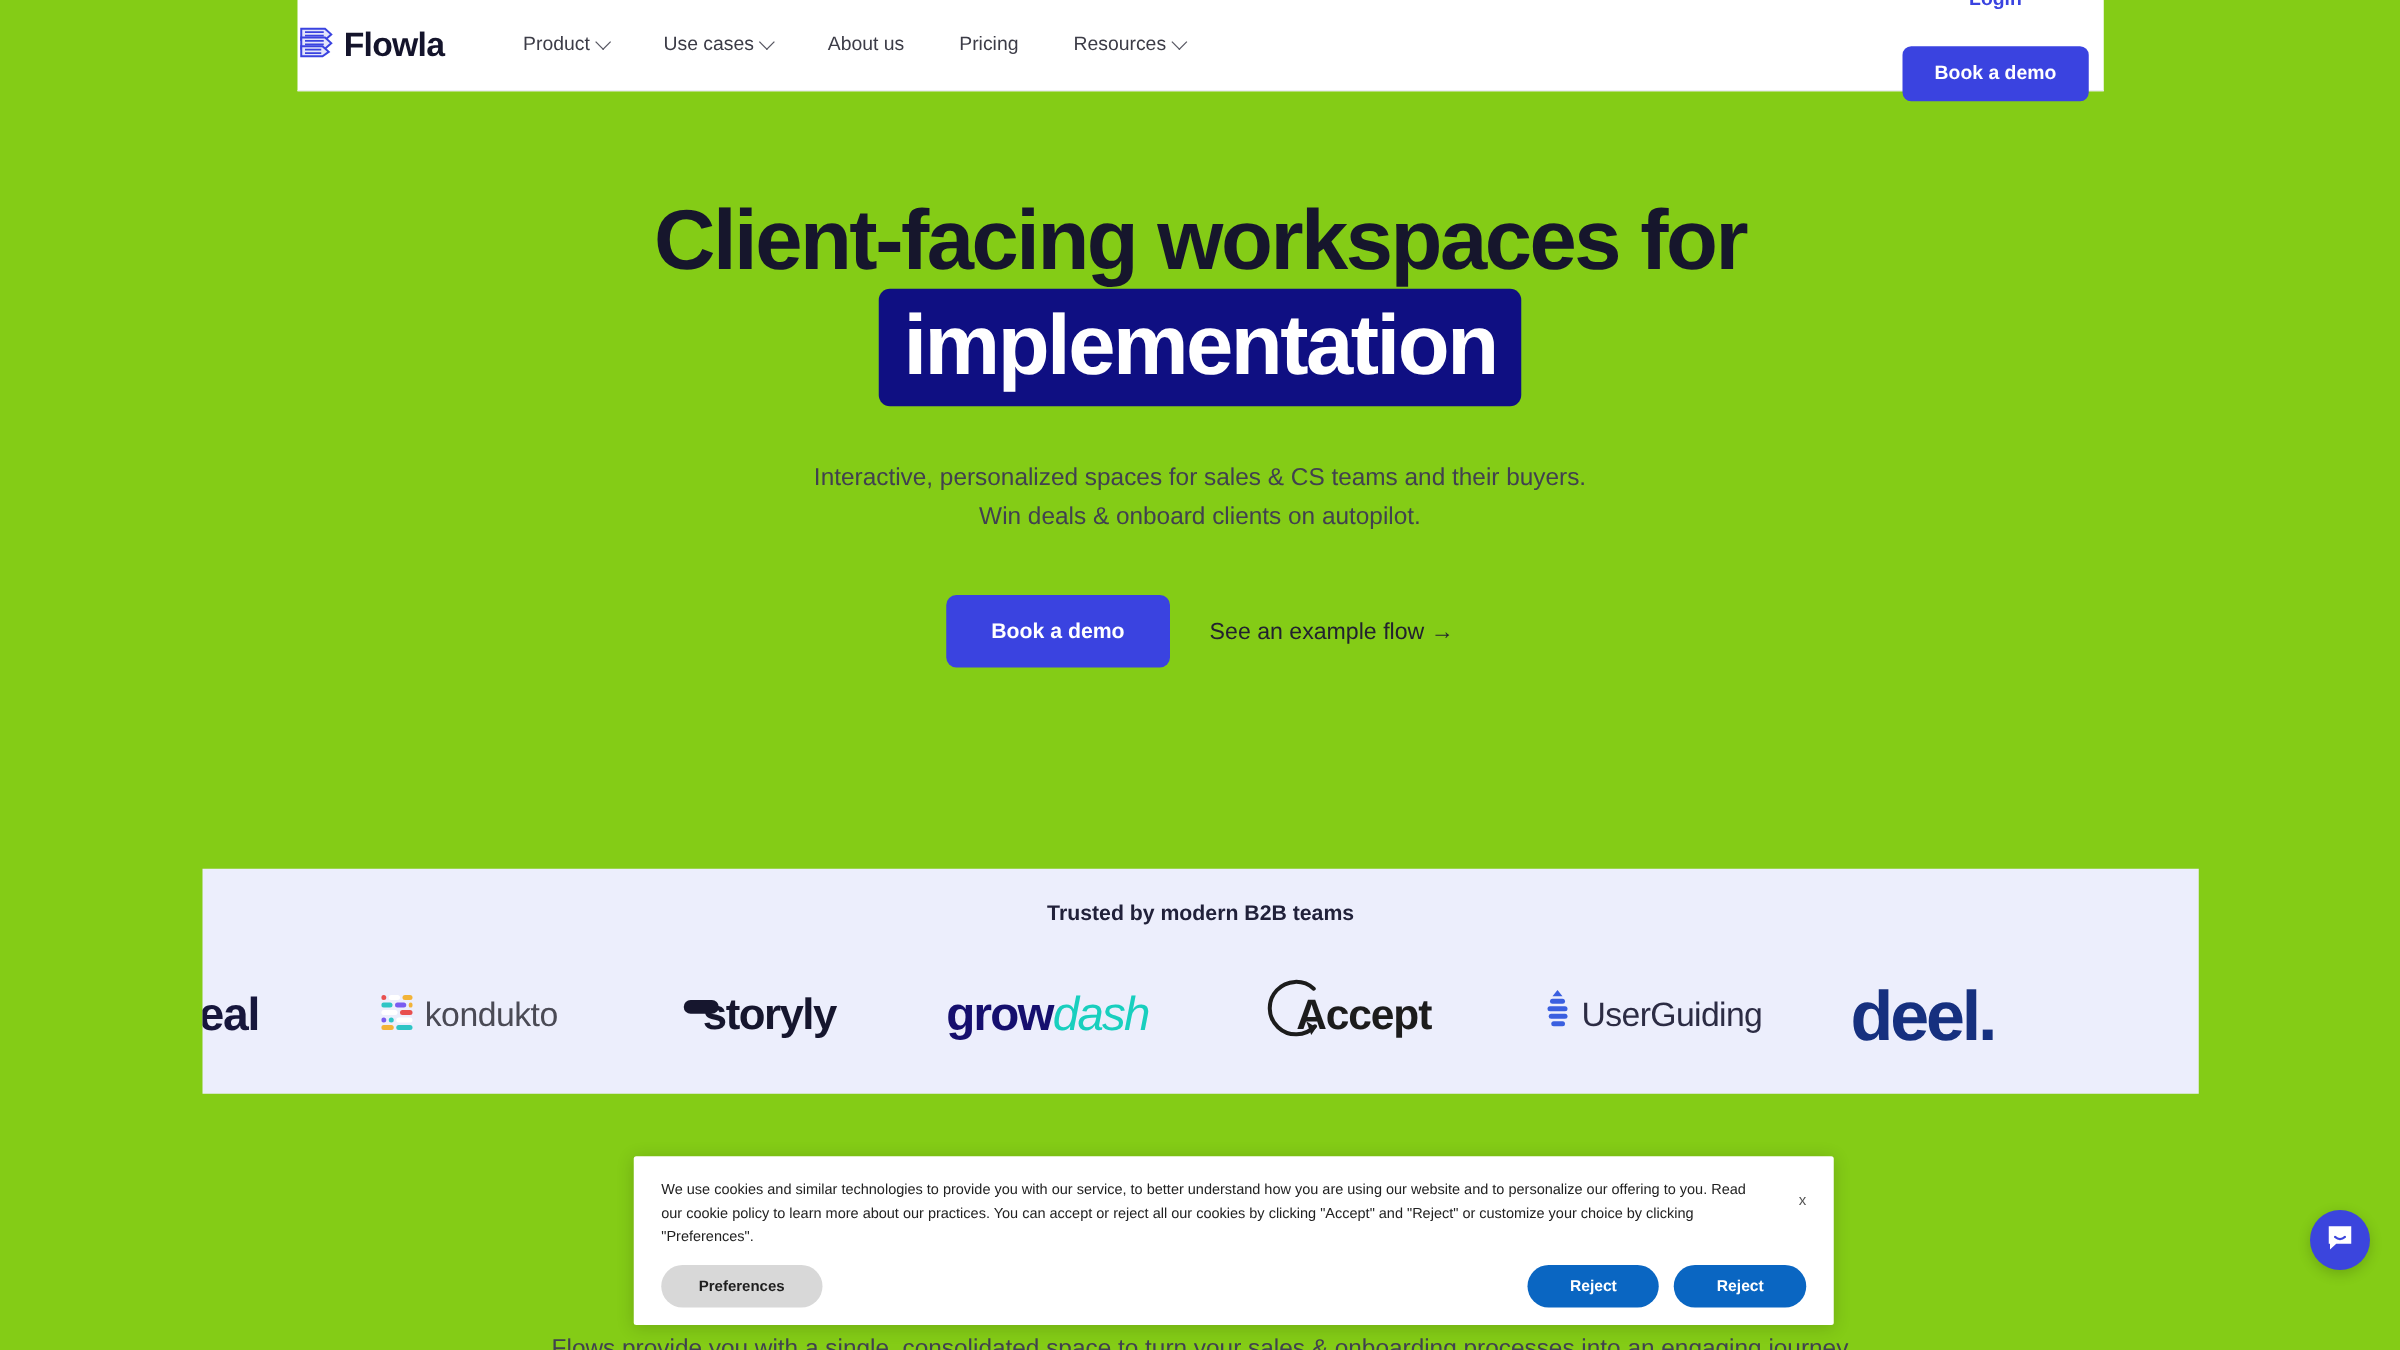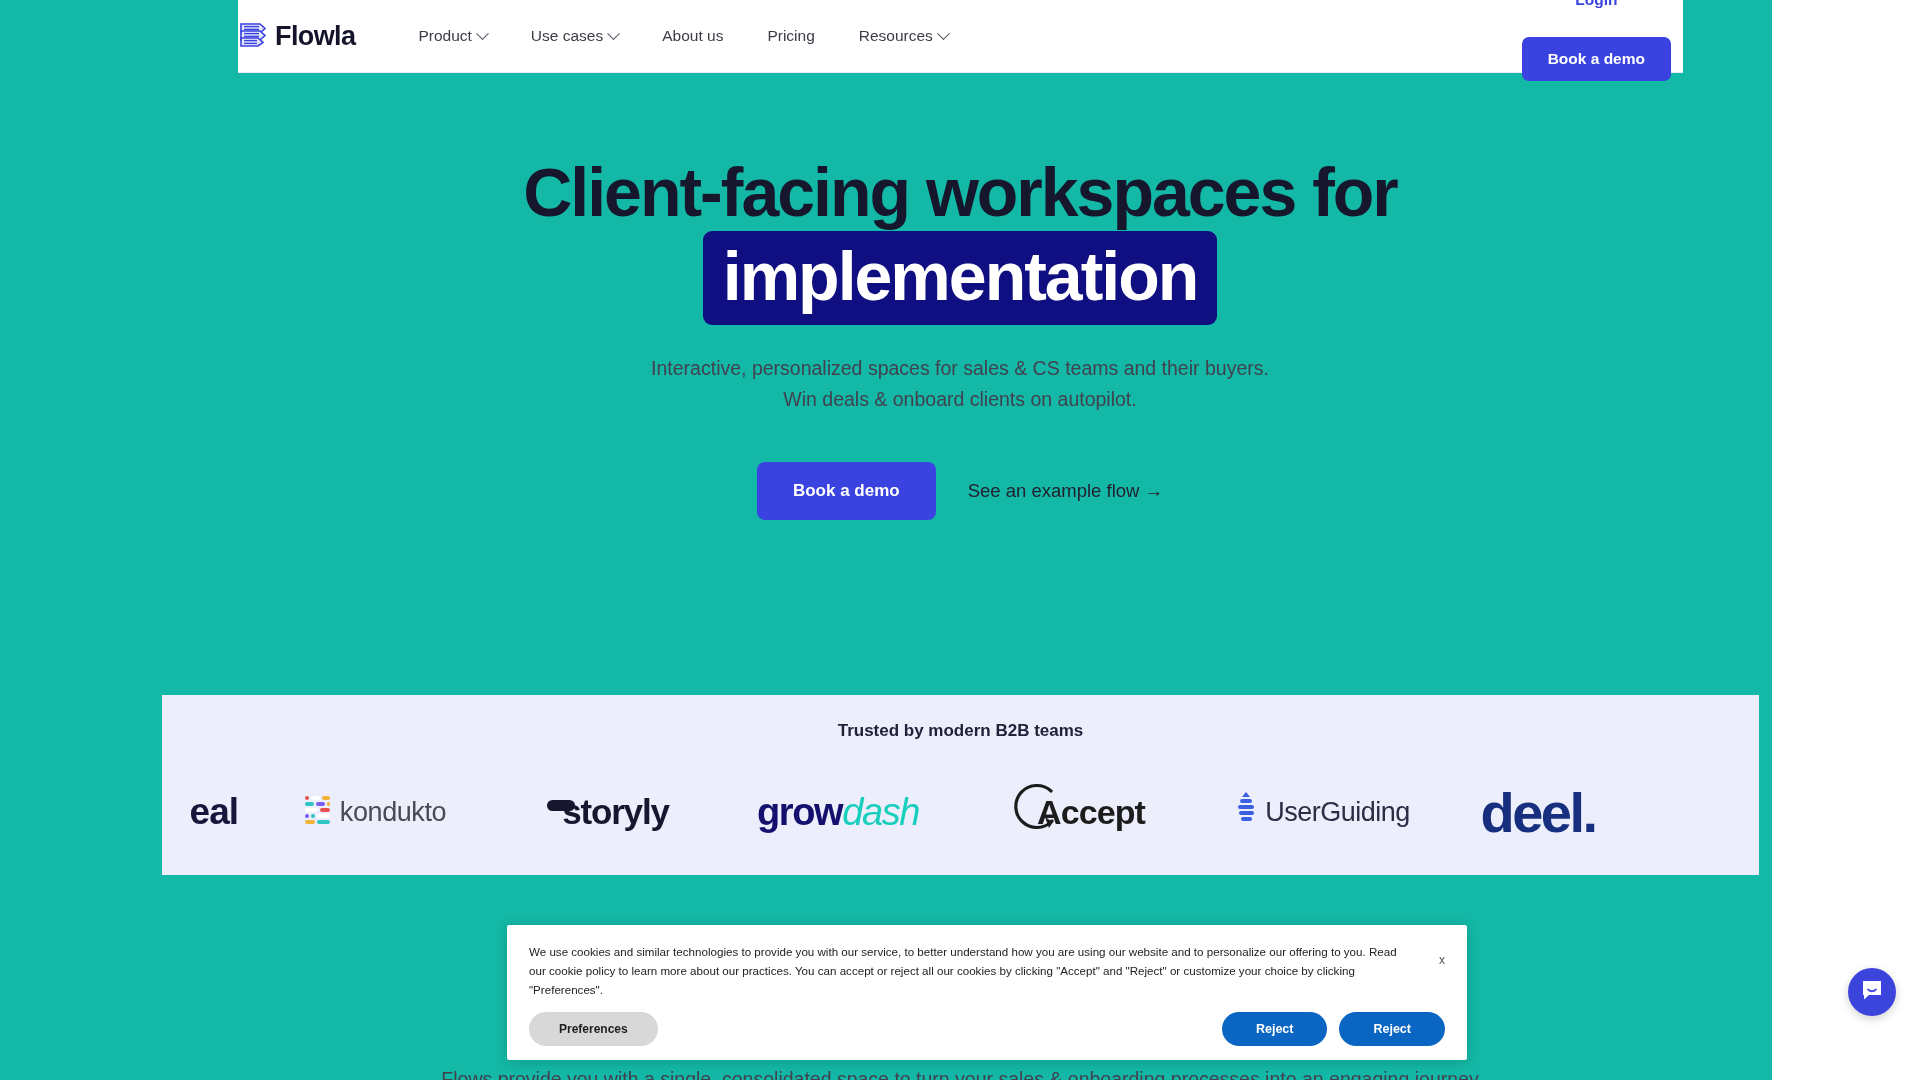--- a/index.html
+++ b/index.html
@@ -7,23 +7,23 @@
   html, body {
     width: 1920px;
     height: 1080px;
     overflow: hidden;
     background: #ffffff;
     font-family: "Liberation Sans", sans-serif;
     -webkit-font-smoothing: antialiased;
   }
   .page {
     position: relative;
-    width: 1772px;
+    width: 1920px;
     height: 1080px;
-    background: #14b8a6;
+    background: #84cc16;
   }
 
   
   .header {
     position: absolute;
     left: 238px;
     top: 0;
     width: 1445px;
     height: 73px;
     display: flex;
@@ -108,21 +108,21 @@
   }
   .hl {
     display: inline-block;
     background: #0f0f82;
     color: #ffffff;
     border-radius: 9px;
     padding: 6px 20px 10px 20px;
     margin-top: 0;
   }
   .hero-sub {
-    margin-top: 28px;
+    margin-top: 42px;
     font-size: 19.5px;
     line-height: 1.55;
     color: #41414f;
   }
   .hero-cta {
     margin-top: 48px;
     display: flex;
     align-items: center;
     justify-content: center;
     gap: 32px;
@@ -177,21 +177,20 @@
     justify-content: center;
     flex: 0 0 auto;
   }
   .logo-teal {
     font-size: 37px;
     font-weight: 700;
     color: #16163c;
     letter-spacing: -1px;
     margin-left: -34px;
     width: 110px;
-    justify-content: flex-end;
   }
   .logo-kondukto {
     width: 275px;
     gap: 9px;
     font-size: 27px;
     color: #4a4a55;
     letter-spacing: -0.4px;
   }
   .kondukto-mark { display: block; }
   .logo-storyly {

